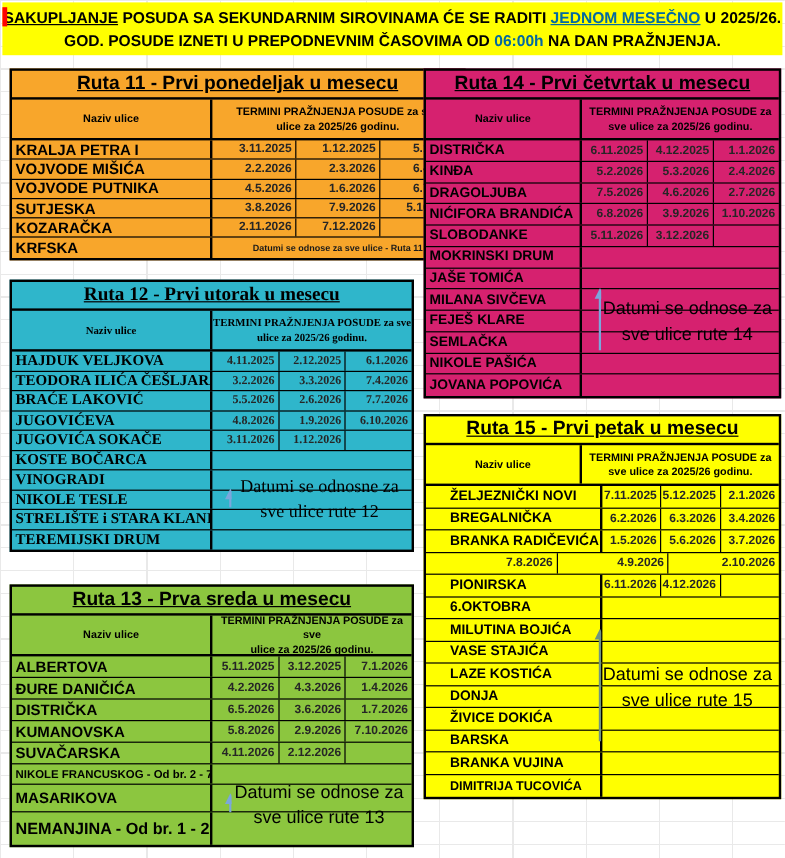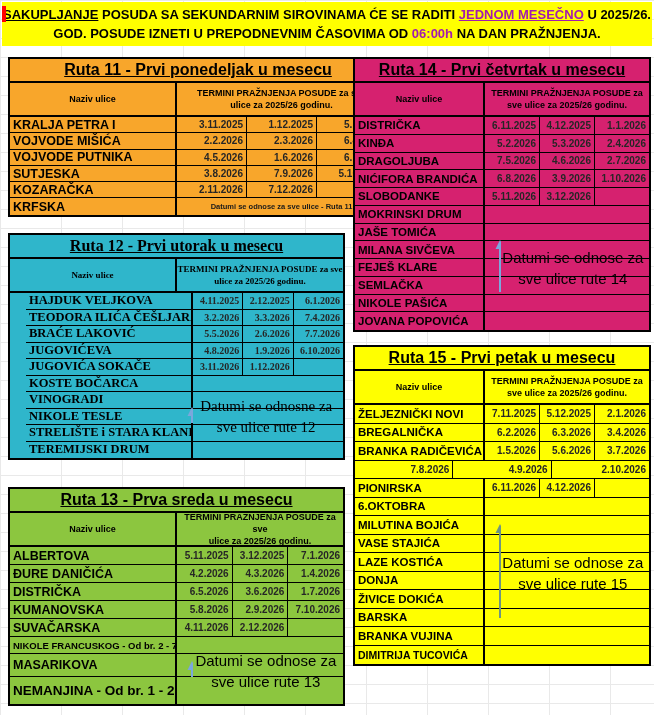--- a/index.html
+++ b/index.html
@@ -6,21 +6,21 @@
   body{font-family:"Liberation Sans","DejaVu Sans",sans-serif;background:#fff;}
   .page{position:relative;width:654px;height:715px;overflow:hidden;background:#fff;
     background-image:
       repeating-linear-gradient(to bottom,#e9e9e9 0 1px,transparent 1px 19px),
       repeating-linear-gradient(to right,#e9e9e9 0 1px,transparent 1px 61px);}
   
   .banner{position:absolute;left:2px;top:2px;width:650px;height:44px;background:#FFFF00;
     text-align:center;font-weight:bold;font-size:13px;color:#000;z-index:2;padding-top:3px;box-sizing:border-box;}
   .banner .bline{line-height:19px;white-space:nowrap;}
   .banner .u{text-decoration:underline;}
-  .banner .r{color:#a21caf;}
+  .banner .r{color:#0369a1;}
   .red-tick{position:absolute;left:2px;top:6px;width:4px;height:16px;background:#FF0000;z-index:3;}
   
   .rtable{position:absolute;border:2.5px solid #000;box-sizing:border-box;z-index:2;color:#000;}
   .ttitle{height:24px;border-bottom:2.5px solid #000;display:flex;align-items:center;justify-content:center;
     font-weight:bold;font-size:16px;text-decoration:underline;box-sizing:border-box;letter-spacing:0px;}
   .thead{display:flex;height:34px;border-bottom:2.5px solid #000;box-sizing:border-box;}
   .thname{width:var(--namew);border-right:2.5px solid #000;display:flex;align-items:center;justify-content:center;
     font-weight:bold;font-size:9px;box-sizing:border-box;}
   .thdates{flex:1;display:flex;flex-direction:column;align-items:center;justify-content:center;
     font-weight:bold;font-size:9px;line-height:12px;text-align:center;}
@@ -33,33 +33,33 @@
     font-size:10px;font-weight:700;color:#262626;padding-right:3px;box-sizing:border-box;white-space:nowrap;}
   .cdate:last-child{border-right:none;}
   .cinline{flex:1;display:flex;align-items:center;justify-content:center;font-size:7.5px;font-weight:bold;color:#1a1a1a;}
   .bignote{position:absolute;right:0;bottom:0;display:flex;align-items:center;
     justify-content:center;text-align:center;font-size:15px;line-height:21px;color:#000;box-sizing:border-box;padding:2px 4px;}
   .bignote svg{display:block;margin-bottom:4px;}
   
   #ruta-11{left:8px;top:57px;width:380px;--namew:167px;background:#F8A62B;}
   #ruta-11 .trow{height:16.3px;}
   #ruta-12{left:8px;top:233px;width:337px;--namew:167px;background:#2FB6CB;font-family:Liberation Serif, serif;}
-  #ruta-12 .trow{height:16.5px;margin-left:16px;}
+  #ruta-12 .trow{height:16.5px;}
   #ruta-13{left:8px;top:487px;width:337px;--namew:167px;background:#8CC63F;}
   #ruta-13 .trow{height:18px;}
   #ruta-13 .trow:nth-child(6){height:17px;}
   #ruta-13 .trow:nth-child(6) .cname{font-size:9.5px;}
   #ruta-13 .trow:nth-child(7){height:23px;}
   #ruta-13 .trow:nth-child(8){height:27px;}
   #ruta-13 .trow:nth-child(8) .cname{font-size:13.5px;}
   #ruta-14{left:353px;top:57px;width:298px;--namew:130px;background:#D6216F;}
   #ruta-14 .trow{height:17.75px;}
   #ruta-14 .cname{font-size:11.5px;}
   #ruta-15{left:353px;top:345px;width:298px;--namew:130px;background:#FFFF00;}
-  #ruta-15 .trow{height:18.5px;}
+  #ruta-15 .trow{height:18.5px;padding-left:17px;}
   #ruta-15 .cname{font-size:11.5px;}
   #ruta-15 .trow:nth-child(14) .cname{font-size:10.5px;}
 </style>
 </head>
 <body>
 
 <div class="page">
   <div class="red-tick"></div>
   <header class="banner">
     <div class="bline"><span class="u ">SAKUPLJANJE</span><span> POSUDA SA SEKUNDARNIM SIROVINAMA ĆE SE RADITI </span><span class="u r">JEDNOM MESEČNO</span><span> U 2025/26.</span></div>

